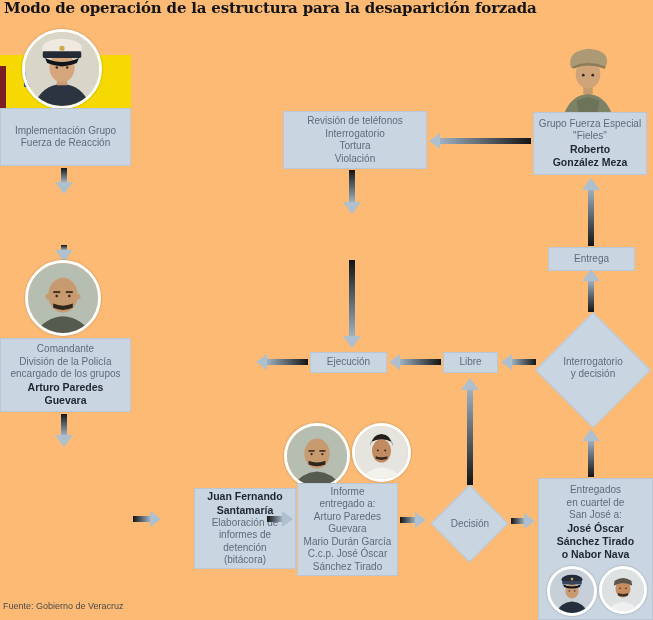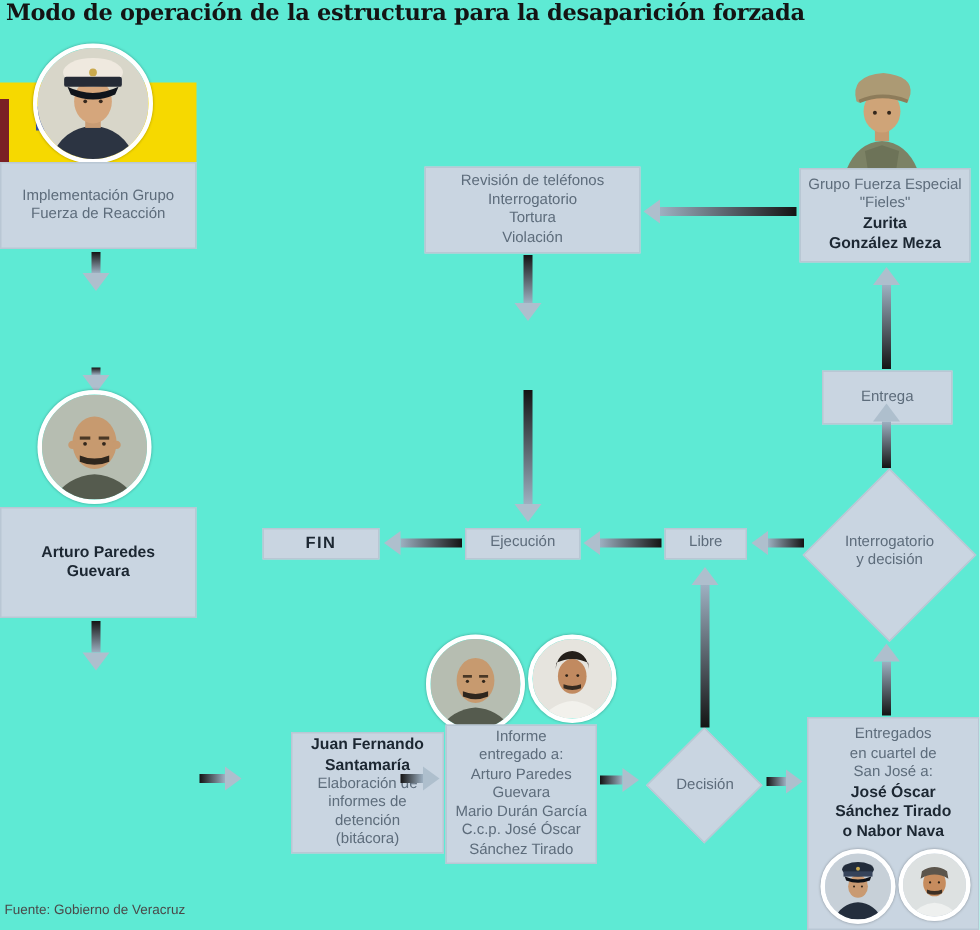--- a/index.html
+++ b/index.html
@@ -1,16 +1,16 @@
 <!DOCTYPE html>
 <html><head>
 <meta charset="utf-8">
 <style>
   html,body{margin:0;padding:0;background:#fff;}
-  .stage{position:relative;width:653px;height:620px;background:#5eead4;overflow:hidden;
+  .stage{position:relative;width:653px;height:620px;background:#fdba74;overflow:hidden;
          font-family:"Liberation Sans",sans-serif;}
   .title{position:absolute;left:4px;top:-1px;font-family:"DejaVu Serif",serif;
          font-weight:bold;font-size:15px;color:#141414;letter-spacing:-0.2px;white-space:nowrap;}
   .source{position:absolute;left:3px;top:601px;font-size:9px;color:#4a4a4a;}
   .box{position:absolute;background:#c9d5e1;border:1px solid #b9c7d4;box-sizing:border-box;
        display:flex;flex-direction:column;justify-content:center;align-items:center;
        text-align:center;font-size:10px;line-height:1.25;color:#5d6c7b;padding:2px;}
   .box .name{font-weight:bold;color:#1c2732;font-size:10.5px;}
   .lines{white-space:pre-line;}
   .lbl{font-size:10px;}
@@ -86,20 +86,23 @@
       <circle cx="71" cy="48" r="4" fill="#c79a6f"></circle>
       <rect x="36" y="40" width="10" height="3" fill="#4a3826"></rect>
       <rect x="54" y="40" width="10" height="3" fill="#4a3826"></rect>
       <circle cx="41" cy="47" r="1.8" fill="#33271c"></circle>
       <circle cx="59" cy="47" r="1.8" fill="#33271c"></circle>
       <path d="M36 58 Q50 64 64 58 L64 64 Q50 70 36 64 Z" fill="#2f261d"></path>
     </svg>
   </div>
 
   <div class="box" style="left:0;top:338px;width:131px;height:74px;">
+    <div class="lines">Comandante
+División de la Policía
+encargado de los grupos</div>
     <div class="name lines">Arturo Paredes
 Guevara</div>
   </div>
 
   <div class="sv gd" style="left:61px;top:414px;height:21px;"></div>
   <div class="head hd" style="left:55px;top:435px;"></div>
 
 
   <div class="sh gr" style="left:133px;top:516px;width:17px;"></div>
   <div class="head hr" style="left:150px;top:511px;"></div>
@@ -160,23 +163,20 @@
   <div class="head hu" style="left:461px;top:378px;"></div>
 
   <div class="sh gr" style="left:511px;top:518px;width:13px;"></div>
   <div class="head hr" style="left:524px;top:513px;"></div>
 
   <div class="box" style="left:443px;top:352px;width:55px;height:21px;">
     <div class="lbl">Libre</div>
   </div>
   <div class="box" style="left:310px;top:352px;width:77px;height:21px;">
     <div class="lbl">Ejecución</div>
-  </div>
-  <div class="box fin" style="left:175px;top:352px;width:78px;height:21px;">
-    <div class="lbl">FIN</div>
   </div>
 
   <div class="sh gl" style="left:512px;top:359px;width:24px;"></div>
   <div class="head hl" style="left:501px;top:354px;"></div>
 
   <div class="sh gl" style="left:400px;top:359px;width:41px;"></div>
   <div class="head hl" style="left:389px;top:354px;"></div>
 
   <div class="sh gl" style="left:267px;top:359px;width:41px;"></div>
   <div class="head hl" style="left:256px;top:354px;"></div>
@@ -204,31 +204,31 @@
       <circle cx="25" cy="35" r="1.4" fill="#33271c"></circle>
       <circle cx="35" cy="35" r="1.4" fill="#33271c"></circle>
       <path d="M12 27 Q7 9 31 7 Q52 9 50 22 L48 28 Q30 19 14 28 Z" fill="#ac9a74"></path>
       <path d="M14 27 Q30 20 48 27" stroke="#8d7c5a" stroke-width="2.5" fill="none"></path>
     </svg>
   </div>
 
   <div class="box" style="left:533px;top:112px;width:114px;height:63px;">
     <div class="lines">Grupo Fuerza Especial
 "Fieles"</div>
-    <div class="name lines">Zurita
+    <div class="name lines">Roberto
 González Meza</div>
   </div>
 
   <div class="sh gl" style="left:440px;top:138px;width:91px;"></div>
   <div class="head hl" style="left:429px;top:133px;"></div>
 
   <div class="sv gu" style="left:588px;top:190px;height:56px;"></div>
   <div class="head hu" style="left:582px;top:178px;"></div>
 
-  <div class="box" style="left:548px;top:247px;width:87px;height:36px;">
+  <div class="box" style="left:548px;top:247px;width:87px;height:24px;">
     <div class="lbl">Entrega</div>
   </div>
 
   <div class="sv gu" style="left:588px;top:281px;height:31px;"></div>
   <div class="head hu" style="left:582px;top:269px;"></div>
 
   <div class="diamond" style="left:552px;top:329px;width:82px;height:82px;"></div>
   <div class="dlabel lines" style="left:549px;top:346px;width:88px;height:44px;">Interrogatorio
 y decisión</div>
 

